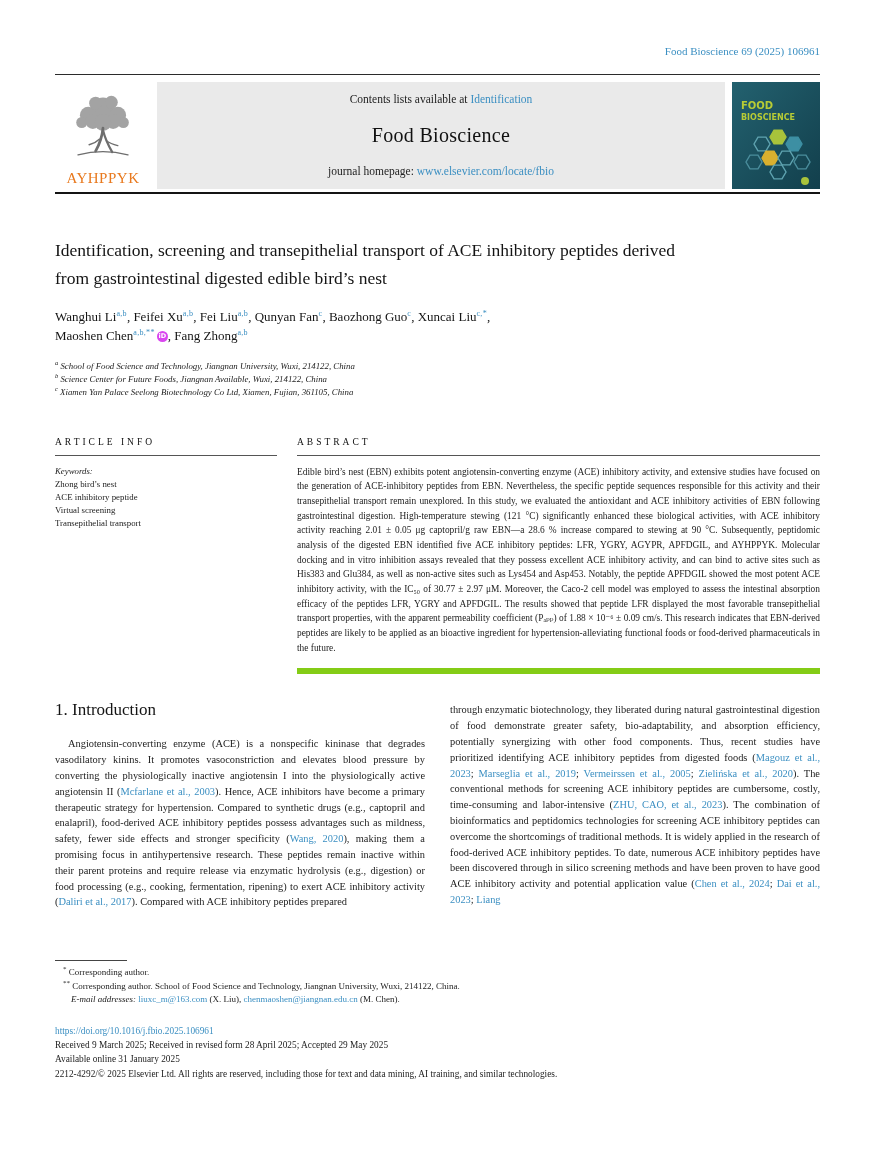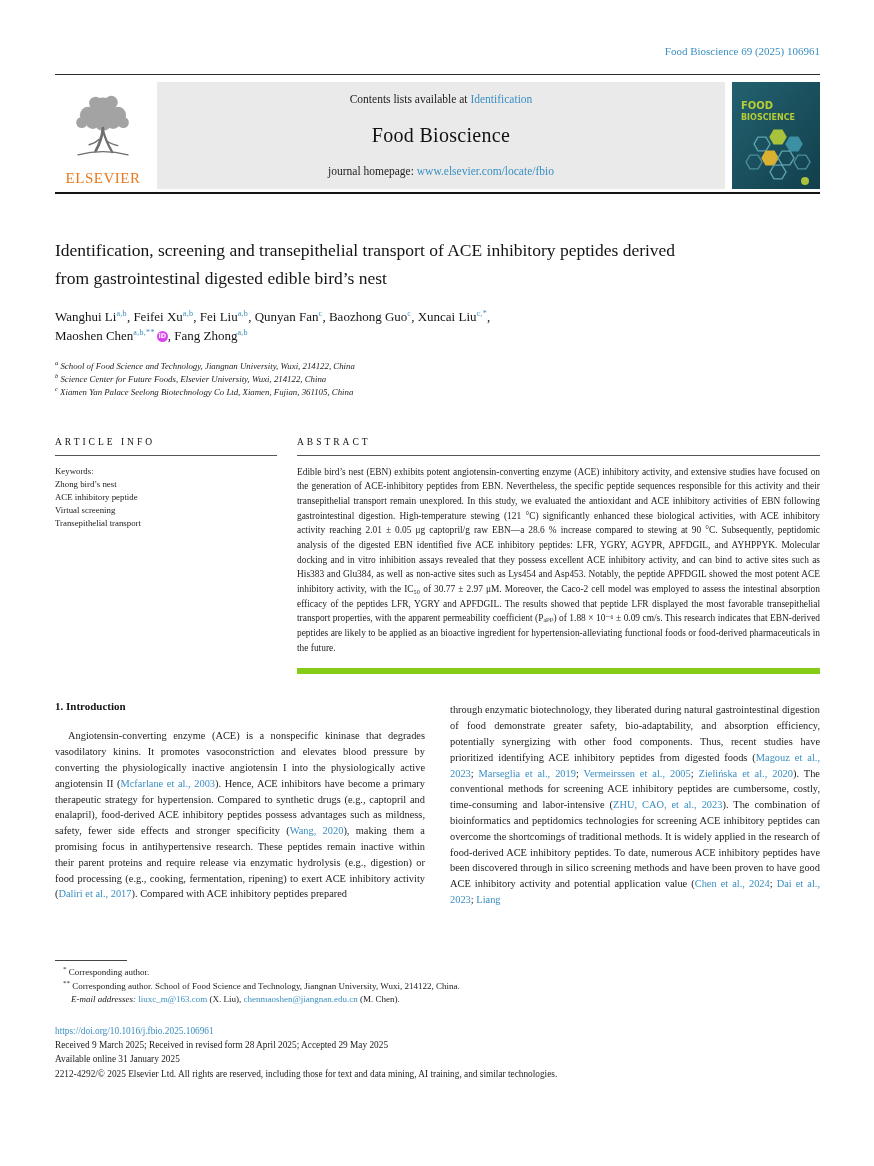--- a/index.html
+++ b/index.html
@@ -41,28 +41,28 @@
   .affils{margin-top:14px;font-size:8.8px;font-style:italic;line-height:1.5;color:#222;}
   .affils sup{font-size:6.5px;line-height:0;}
 
   
   .info-abs{display:flex;margin-top:37px;}
   .info-col{width:222px;flex:0 0 auto;}
   .abs-col{flex:1;margin-left:20px;}
   .block-heading{font-size:9.5px;letter-spacing:3px;color:#111;}
   .heading-rule{border:none;border-top:1px solid #555;margin:8px 0 9px 0;}
   .keywords{font-size:8.8px;line-height:1.5;color:#1c1c1c;}
-  .kw-label{}
+  .kw-label{font-style:italic;}
   .abs-text{font-size:9.4px;line-height:1.56;text-align:justify;color:#1c1c1c;padding-bottom:13px;border-bottom:6px solid #84cc16;}
 
   
   .body-cols{display:flex;margin-top:26px;height:244px;overflow:hidden;}
   .col{width:370px;flex:0 0 auto;}
   .col-right{margin-left:25px;}
-  .sec-heading{font-size:11px;font-weight:bold;color:#141414;}
+  .sec-heading{font-size:17px;font-weight:normal;color:#141414;}
   .body-par{font-size:10.4px;line-height:1.52;text-align:justify;margin-top:16px;color:#1c1c1c;}
   .indent{text-indent:13px;}
 
   
   .footer{position:absolute;left:55px;right:54px;top:960px;}
   .fn-divider{width:72px;border:none;border-top:1px solid #444;margin:0 0 5px 0;}
   .fn{font-size:9px;line-height:1.5;color:#1c1c1c;padding-left:8px;}
   .fn sup{font-size:7px;line-height:0;}
   .fn .em-label{font-style:italic;}
   .pub-block{margin-top:17px;font-size:9.3px;line-height:1.55;color:#1c1c1c;}
@@ -94,21 +94,21 @@
           </g>
           <g stroke="#6e6e6e" fill="none" stroke-linecap="round">
             <path d="M45 38 C44 48 42 54 37 63" stroke-width="3"></path>
             <path d="M45 40 C47 49 51 57 55 64" stroke-width="2.4"></path>
             <path d="M41 50 C38 53 34 55 30 56" stroke-width="1.6"></path>
             <path d="M49 52 C53 55 57 56 61 57" stroke-width="1.6"></path>
             <path d="M18 67 Q45 60 72 67" stroke-width="1.6"></path>
           </g>
         </svg>
       </span>
-      <div class="publisher-name">ELSEVIER</div>
+      <div class="publisher-name">AYHPPYK</div>
     </div>
 
     <div class="mast-box">
       <div class="mast-line1">
         <span>Contents lists available at</span>
         <a class="link">Identification</a>
       </div>
       <div class="mast-title">Food Bioscience</div>
       <div class="mast-line3">
         <span>journal homepage: </span>
@@ -144,21 +144,21 @@
   <hr class="thick-rule">
 
   <h1 class="art-title" style="font-weight:normal;margin:43px 0 0 0;">Identification, screening and transepithelial transport of ACE inhibitory peptides derived from gastrointestinal digested edible bird’s nest</h1>
 
   <div class="authors">
     <span><span>Wanghui Li</span><sup>a,b</sup><span>, </span></span><span><span>Feifei Xu</span><sup>a,b</sup><span>, </span></span><span><span>Fei Liu</span><sup>a,b</sup><span>, </span></span><span><span>Qunyan Fan</span><sup>c</sup><span>, </span></span><span><span>Baozhong Guo</span><sup>c</sup><span>, </span></span><span><span>Xuncai Liu</span><sup>c,*</sup><span>,</span></span><br><span><span>Maoshen Chen</span><sup>a,b,**</sup><span class="orcid">iD</span><span>, </span></span><span><span>Fang Zhong</span><sup>a,b</sup></span>
   </div>
 
   <div class="affils">
     <div><sup>a</sup> <span>School of Food Science and Technology, Jiangnan University, Wuxi, 214122, China</span></div>
-    <div><sup>b</sup> <span>Science Center for Future Foods, Elsevier University, Wuxi, 214122, China</span></div>
+    <div><sup>b</sup> <span>Science Center for Future Foods, Jiangnan Available, Wuxi, 214122, China</span></div>
     <div><sup>c</sup> <span>Xiamen Yan Palace Seelong Biotechnology Co Ltd, Xiamen, Fujian, 361105, China</span></div>
   </div>
 
   <div class="info-abs">
     <div class="info-col">
       <div class="block-heading">ARTICLE INFO</div>
       <hr class="heading-rule">
       <div class="keywords">
         <div class="kw-label">Keywords:</div>
         <div>Zhong bird’s nest</div>

